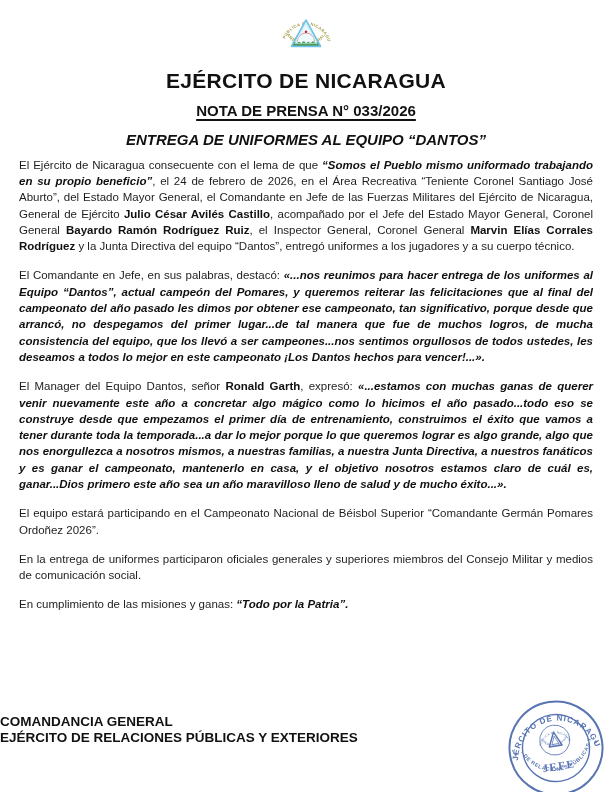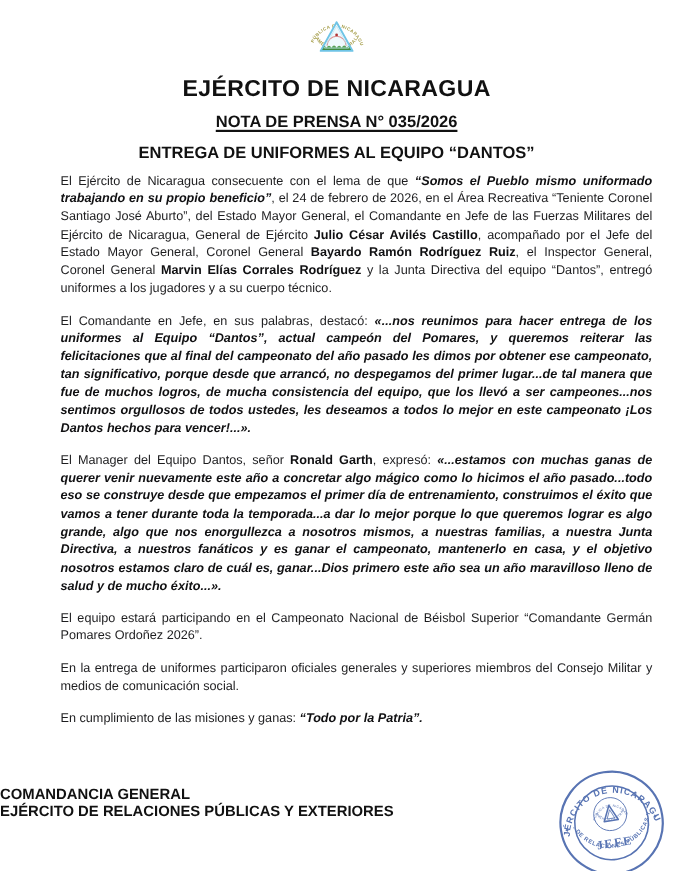--- a/index.html
+++ b/index.html
@@ -16,23 +16,23 @@
   }
   
   .header { text-align: center; }
   .emblem { display: block; margin: 8px auto 0; width: 58px; height: 58px; }
   .emblem .ring-text { font-size: 7px; letter-spacing: 0.8px; fill: #a39b45; font-weight: 700; }
   h1.title { margin: 3px 0 0; font-size: 21px; line-height: 1.15; font-weight: 700; color: #111; letter-spacing: 0.3px; }
   h2.press-note {
     margin: 9px 0 0; font-size: 15px; line-height: 1.15; font-weight: 700; color: #111;
     text-decoration: underline; text-decoration-thickness: 1.5px; text-underline-offset: 3px;
   }
-  h3.headline { margin: 12px 0 0; font-size: 15px; line-height: 1.15; font-weight: 700; color: #111; }
+  h3.headline { margin: 12px 0 0; font-size: 15px; line-height: 1.15; font-weight: 700; color: #111; font-style: italic; }
   
-  main.body { padding: 8px 19px 0 19px; margin-left: 36px; }
+  main.body { padding: 8px 19px 0 19px; }
   .para {
     margin: 0 0 13px 0;
     font-size: 11.5px;
     line-height: 16.3px;
     text-align: justify;
     color: #1d1d1f;
   }
   .para .bold { font-weight: 700; color: #101012; }
   .para .italic { font-style: italic; }
   
@@ -88,21 +88,21 @@
         <path d="M 35,58 A 15,15 0 0 1 65,58" fill="none" stroke="#dd8f8f" stroke-width="1.6"></path>
         <circle cx="50" cy="41" r="2.2" fill="#b03535"></circle>
         <path d="M 25,66 L 25,61 Q 30,54 34,61 Q 38,55 42,61 Q 46,54 50,61 Q 54,55 58,61 Q 62,54 66,61 Q 70,55 75,61 L 75,66 Z" fill="#58a055"></path>
         <rect x="25" y="62.5" width="50" height="3.5" fill="#3f8a3f"></rect>
       </g>
       <polygon points="50,21 25,66 75,66" fill="none" stroke="#6fc4e6" stroke-width="3" stroke-linejoin="round"></polygon>
       <polygon points="50,27 31,61.5 69,61.5" fill="none" stroke="#bfe6f3" stroke-width="1.2"></polygon>
     </svg>
 
     <h1 class="title">EJÉRCITO DE NICARAGUA</h1>
-    <h2 class="press-note">NOTA DE PRENSA N° 035/2026</h2>
+    <h2 class="press-note">NOTA DE PRENSA N° 033/2026</h2>
     <h3 class="headline">ENTREGA DE UNIFORMES AL EQUIPO “DANTOS”</h3>
   </header>
 
   <main class="body">
     <div>
         <p class="para"><span>El Ejército de Nicaragua consecuente con el lema de que </span><span class="bold italic">“Somos el Pueblo mismo uniformado trabajando en su propio beneficio”</span><span>, el 24 de febrero de 2026, en el Área Recreativa “Teniente Coronel Santiago José Aburto”, del Estado Mayor General, el Comandante en Jefe de las Fuerzas Militares del Ejército de Nicaragua, General de Ejército </span><span class="bold">Julio César Avilés Castillo</span><span>, acompañado por el Jefe del Estado Mayor General, Coronel General </span><span class="bold">Bayardo Ramón Rodríguez Ruiz</span><span>, el Inspector General, Coronel General </span><span class="bold">Marvin Elías Corrales Rodríguez</span><span> y la Junta Directiva del equipo “Dantos”, entregó uniformes a los jugadores y a su cuerpo técnico.</span></p>
         <p class="para"><span>El Comandante en Jefe, en sus palabras, destacó: </span><span class="bold italic">«...nos reunimos para hacer entrega de los uniformes al Equipo “Dantos”, actual campeón del Pomares, y queremos reiterar las felicitaciones que al final del campeonato del año pasado les dimos por obtener ese campeonato, tan significativo, porque desde que arrancó, no despegamos del primer lugar...de tal manera que fue de muchos logros, de mucha consistencia del equipo, que los llevó a ser campeones...nos sentimos orgullosos de todos ustedes, les deseamos a todos lo mejor en este campeonato ¡Los Dantos hechos para vencer!...».</span></p>
         <p class="para"><span>El Manager del Equipo Dantos, señor </span><span class="bold">Ronald Garth</span><span>, expresó: </span><span class="bold italic">«...estamos con muchas ganas de querer venir nuevamente este año a concretar algo mágico como lo hicimos el año pasado...todo eso se construye desde que empezamos el primer día de entrenamiento, construimos el éxito que vamos a tener durante toda la temporada...a dar lo mejor porque lo que queremos lograr es algo grande, algo que nos enorgullezca a nosotros mismos, a nuestras familias, a nuestra Junta Directiva, a nuestros fanáticos y es ganar el campeonato, mantenerlo en casa, y el objetivo nosotros estamos claro de cuál es, ganar...Dios primero este año sea un año maravilloso lleno de salud y de mucho éxito...».</span></p>
         <p class="para"><span>El equipo estará participando en el Campeonato Nacional de Béisbol Superior “Comandante Germán Pomares Ordoñez 2026”.</span></p>
         <p class="para"><span>En la entrega de uniformes participaron oficiales generales y superiores miembros del Consejo Militar y medios de comunicación social.</span></p>

